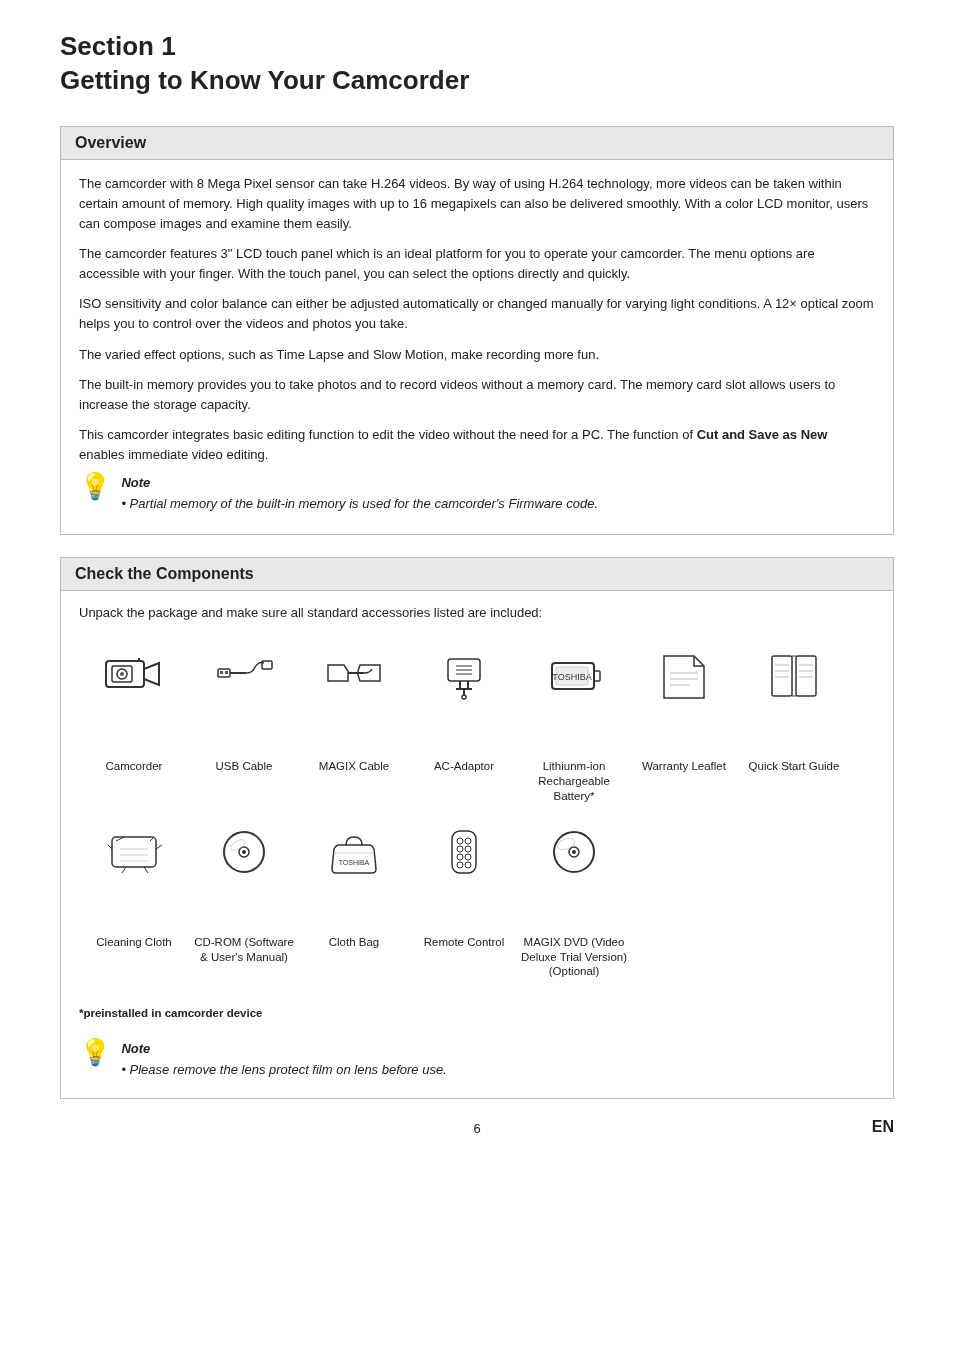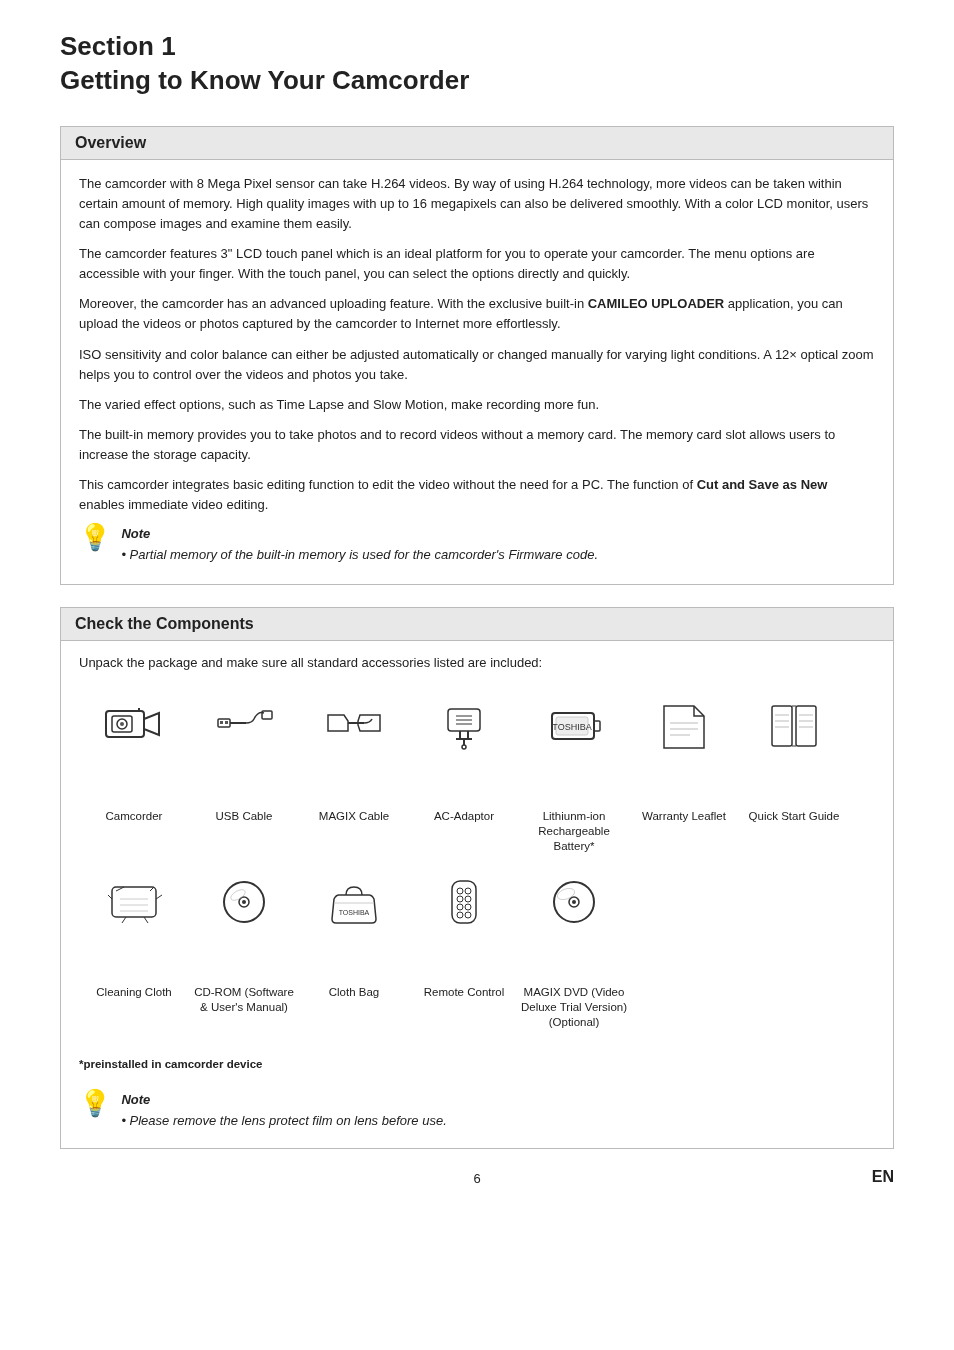--- a/index.html
+++ b/index.html
@@ -136,21 +136,20 @@
     <span>Section 1</span><br>
     <span>Getting to Know Your Camcorder</span>
   </h1>
 </div>
 
 <div class="section-box">
   <div class="section-box-title">Overview</div>
   <div class="section-content">
     <p>The camcorder with 8 Mega Pixel sensor can take H.264 videos. By way of using H.264 technology, more videos can be taken within certain amount of memory. High quality images with up to 16 megapixels can also be delivered smoothly. With a color LCD monitor, users can compose images and examine them easily.</p>
     <p>The camcorder features 3" LCD touch panel which is an ideal platform for you to operate your camcorder. The menu options are accessible with your finger. With the touch panel, you can select the options directly and quickly.</p>
-    <p>Moreover, the camcorder has an advanced uploading feature. With the exclusive built-in <strong>CAMILEO UPLOADER</strong> application, you can upload the videos or photos captured by the camcorder to Internet more effortlessly.</p>
     <p>ISO sensitivity and color balance can either be adjusted automatically or changed manually for varying light conditions. A 12× optical zoom helps you to control over the videos and photos you take.</p>
     <p>The varied effect options, such as Time Lapse and Slow Motion, make recording more fun.</p>
     <p>The built-in memory provides you to take photos and to record videos without a memory card. The memory card slot allows users to increase the storage capacity.</p>
     <p>This camcorder integrates basic editing function to edit the video without the need for a PC. The function of <strong>Cut and Save as New</strong> enables immediate video editing.</p>
 
     <div class="note-block">
       <div class="note-icon">💡</div>
       <div class="note-text">
         <strong>Note</strong>
         <ul>

